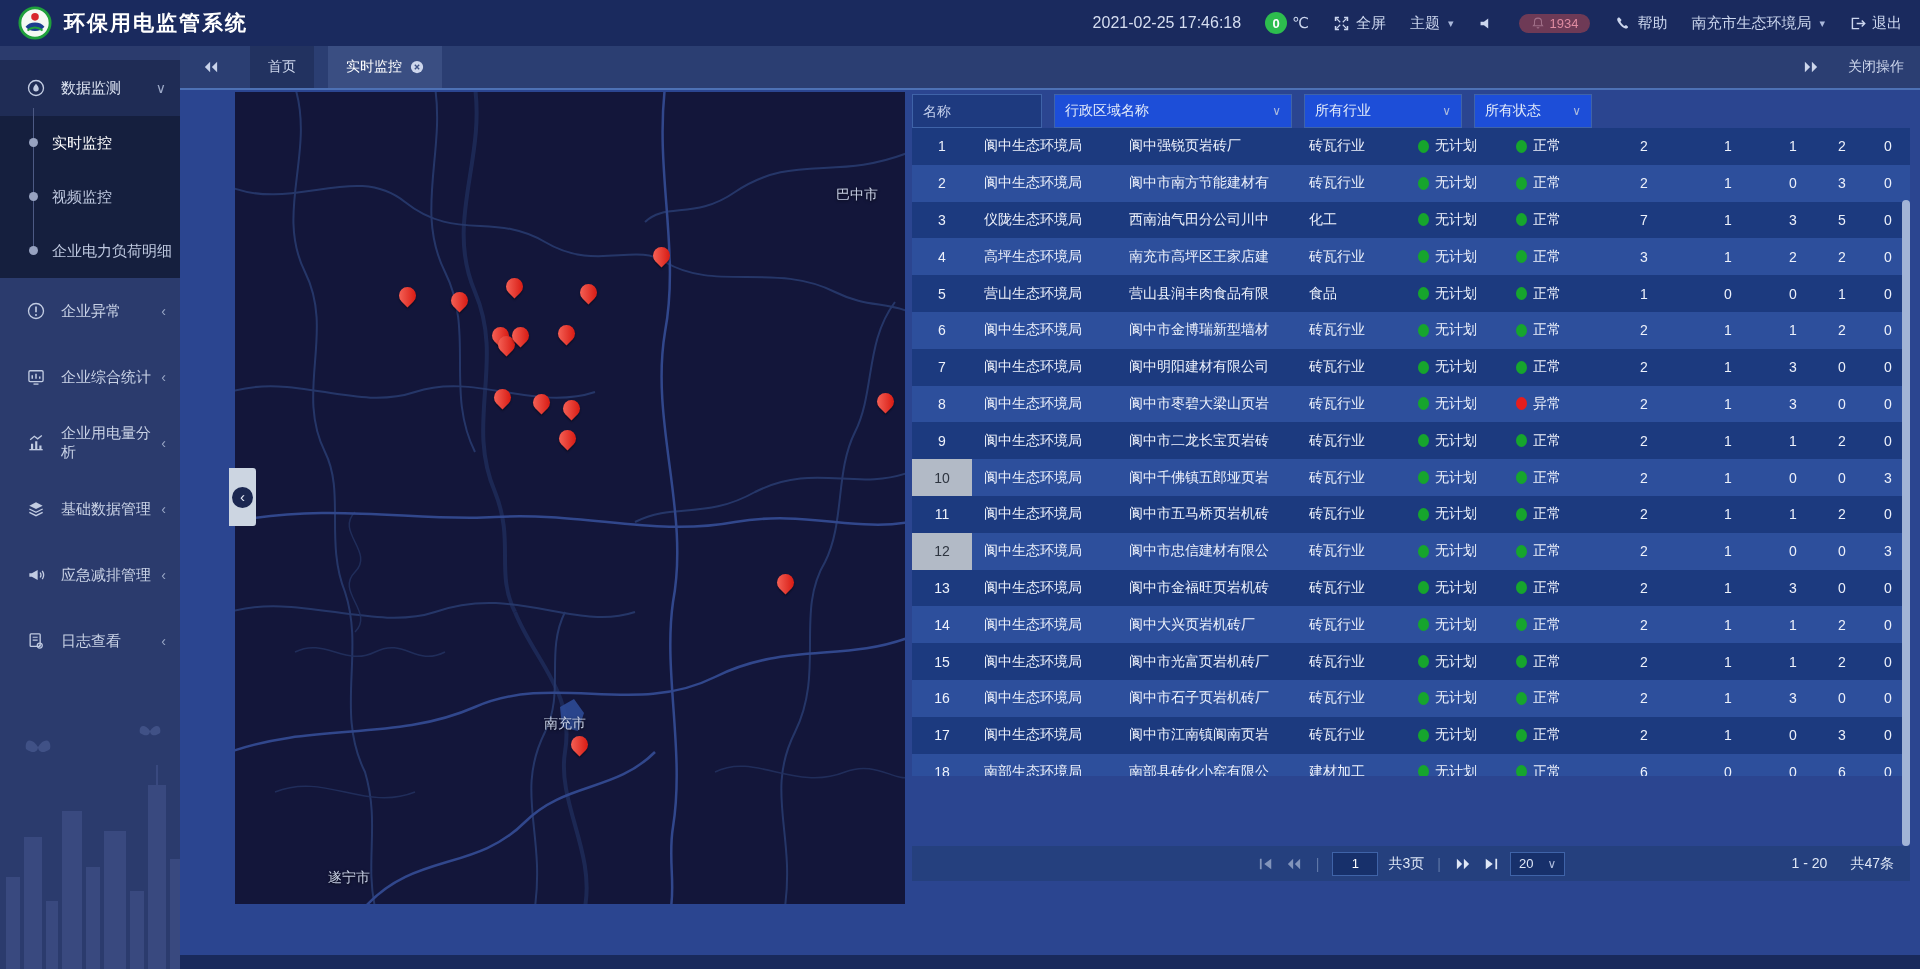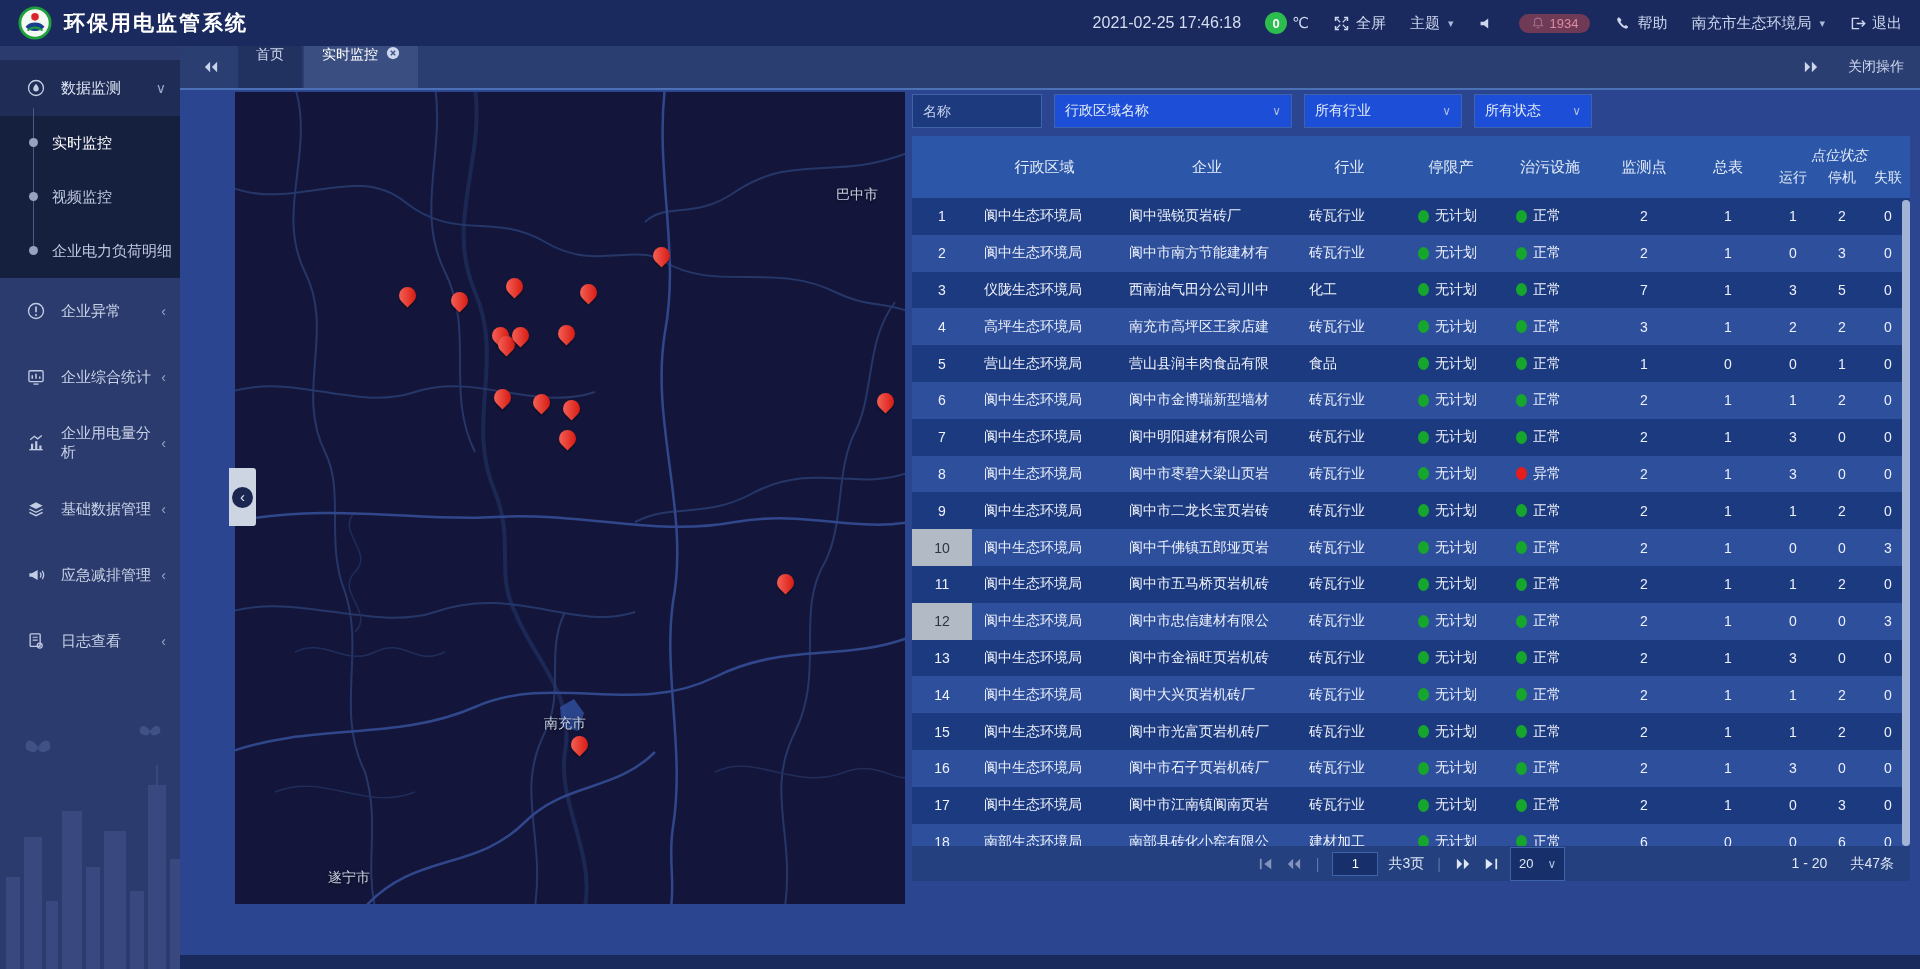--- a/index.html
+++ b/index.html
@@ -40,21 +40,21 @@
   .submenu-item::before{content:'';position:absolute;left:29px;top:22px;width:9px;height:9px;border-radius:50%;background:#97a2c0;}
   .submenu-item.active{color:#ffffff;}
   .cityscape{position:absolute;bottom:0;left:0;width:180px;height:250px;z-index:1;}
 
   .main{flex:1;display:flex;flex-direction:column;background:#2b4590;min-width:0;}
 
   
   .tabbar{height:44px;background:#2b3e72;display:flex;align-items:center;border-bottom:2px solid #4d71b5;padding:0 16px 0 22px;flex:none;color:#c9d3ea;}
   .tabbar .ic svg{width:18px;height:14px;}
   .tab-list{display:flex;margin-left:18px;height:100%;align-items:stretch;}
-  .tab{display:flex;align-items:flex-start;gap:8px;padding:0 18px;background:#223260;color:#cdd6ec;font-size:14px;margin-right:2px;cursor:pointer;}
+  .tab{display:flex;align-items:center;gap:8px;padding:0 18px;background:#223260;color:#cdd6ec;font-size:14px;margin-right:2px;cursor:pointer;margin-left:12px;}
   .tab.active{background:#3a4e82;color:#fff;}
   .tab-close{display:inline-flex;cursor:pointer;}
   .tab-close svg{width:14px;height:14px;display:block;}
   .tab-right{margin-left:auto;display:flex;align-items:center;gap:28px;color:#cdd6ec;font-size:14px;}
   .closeops{cursor:pointer;}
 
   
   .statsbar{height:50px;display:flex;align-items:center;padding-left:55px;gap:48px;color:#ffffff;font-size:15px;flex:none;}
   .stat{white-space:nowrap;}
 
@@ -105,21 +105,21 @@
   .vscroll{position:absolute;right:0;top:108px;width:8px;height:646px;background:#3a579e;border-radius:4px;}
   .vthumb{width:100%;height:100%;background:#a2b4d6;border-radius:4px;}
 
   .pager{position:absolute;left:0;right:0;top:754px;height:35px;background:#25407e;display:flex;align-items:center;color:#dfe7f6;font-size:14px;}
   .pager-center{margin:0 auto;display:flex;align-items:center;gap:10px;}
   .pg-ic{width:18px;height:14px;color:#dfe7f6;display:inline-flex;cursor:pointer;}
   .pg-ic.dim{color:#8294bb;}
   .pg-ic svg{width:100%;height:100%;display:block;}
   .pg-div{color:#5f77a8;margin:0 3px;}
   .pg-input{width:46px;height:24px;background:#17306b;border:1px solid #3f63a8;color:#fff;text-align:center;font-size:13px;font-family:inherit;}
-  .pg-size{display:flex;align-items:center;gap:6px;background:#17306b;border:1px solid #3f63a8;height:34px;padding:0 8px;font-size:13px;cursor:pointer;}
+  .pg-size{display:flex;align-items:center;gap:6px;background:#17306b;border:1px solid #3f63a8;height:24px;padding:0 8px;font-size:13px;cursor:pointer;}
   .pager-right{position:absolute;right:16px;display:flex;gap:23px;font-size:14px;}
 
   .bottomstrip{height:14px;background:#192a5c;flex:none;}
 </style>
 </head>
 <body>
 
 <div class="app">
 
   <header class="topbar">
@@ -417,38 +417,20 @@
             <div class="sel w2">
               <span>所有行业</span>
               <span class="chev">∨</span>
             </div>
             <div class="sel w3">
               <span>所有状态</span>
               <span class="chev">∨</span>
             </div>
           </div>
 
-          <div class="thead">
-              <div class="th c0"></div>
-              <div class="th c1">行政区域</div>
-              <div class="th c2">企业</div>
-              <div class="th c3">行业</div>
-              <div class="th c4">停限产</div>
-              <div class="th c5">治污设施</div>
-              <div class="th c6">监测点</div>
-              <div class="th c7">总表</div>
-              <div class="th-group">
-                <div class="group-label">点位状态</div>
-                <div class="group-cols">
-                  <span class="gc0">运行</span>
-                  <span class="gc1">停机</span>
-                  <span class="gc2">失联</span>
-                </div>
-              </div>
-            </div>
           <div class="tbody">
               <div class="tr odd">
                 <div class="td c0">1</div>
                 <div class="td c1">阆中生态环境局</div>
                 <div class="td c2">阆中强锐页岩砖厂</div>
                 <div class="td c3">砖瓦行业</div>
                 <div class="td c4">
                   <span class="dot g"></span>
                   <span>无计划</span>
                 </div>

